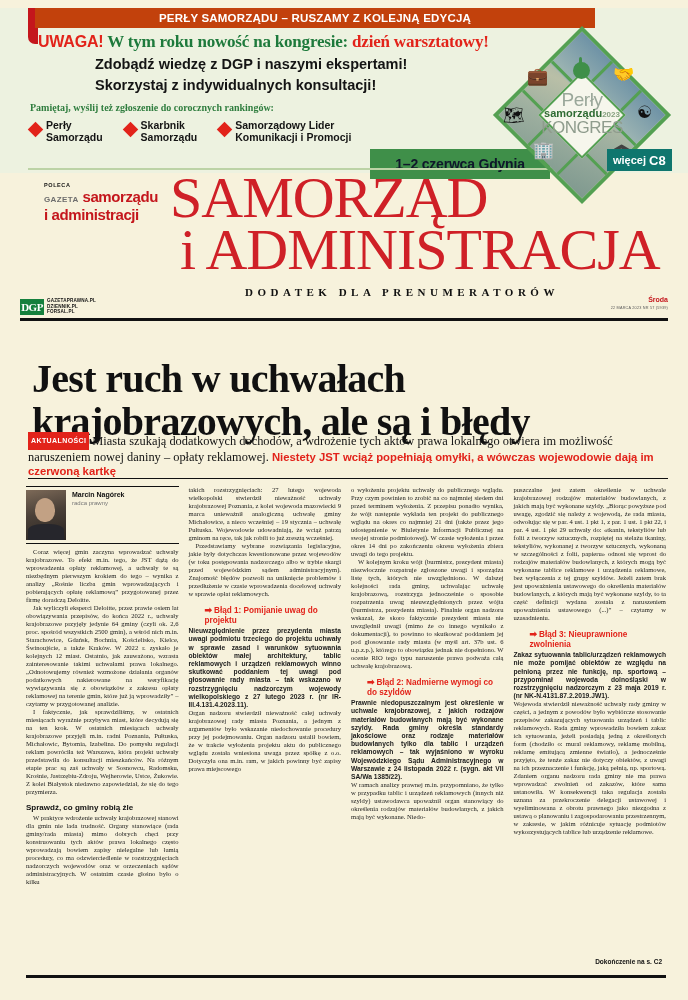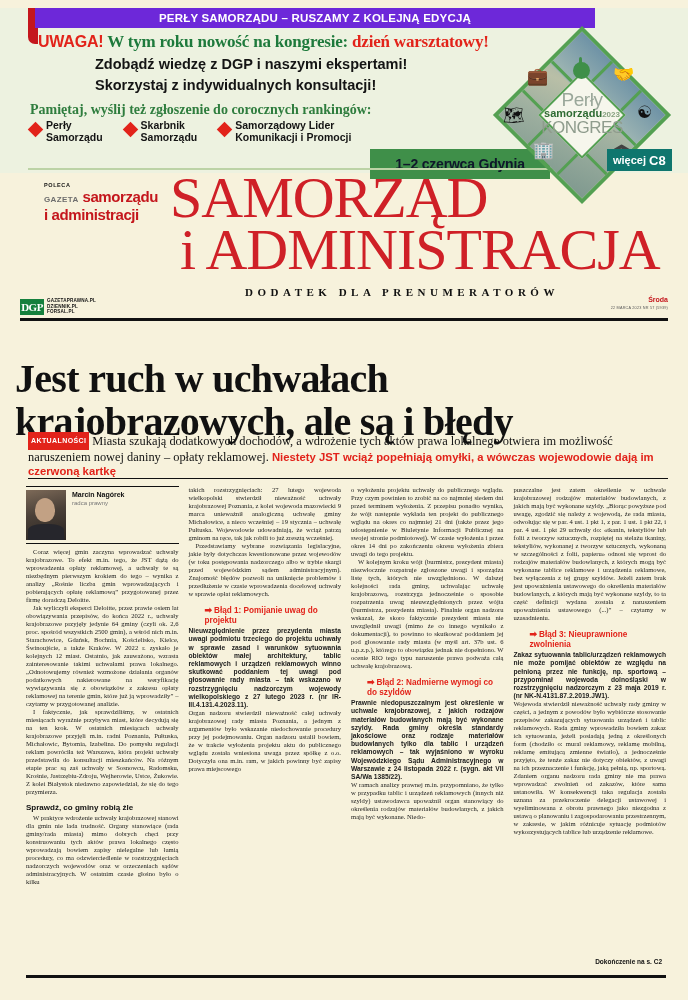--- a/index.html
+++ b/index.html
@@ -14,21 +14,21 @@
 
   
   .ad-banner{
     position:absolute; left:0; top:8px; width:688px; height:165px;
     background:#edf2e0;
     overflow:visible;
   }
   .ad-banner-inner{ position:relative; width:100%; height:100%; }
   .ad-redbar{
     position:absolute; left:35px; top:0px; width:560px; height:20px;
-    background:#6d28d9; color:#fff;
+    background:#c2410c; color:#fff;
     font-family:"Liberation Sans", sans-serif; font-weight:bold;
     font-size:11.5px; letter-spacing:.2px;
     display:flex; align-items:center; justify-content:center;
     border-radius: 0 0 0 0;
   }
   .ad-redbar-notch{
     position:absolute; left:28px; top:0; width:10px; height:36px;
     background:#c4161c; border-radius:0 0 0 7px;
   }
   .ad-line2{
@@ -42,21 +42,21 @@
   .ad-line3, .ad-line4{
     position:absolute; left:95px;
     font-family:"Liberation Sans", sans-serif; font-weight:bold;
     font-size:14.5px; color:#141414; white-space:nowrap;
   }
   .ad-line3{ top:48px; }
   .ad-line4{ top:69px; }
   .ad-remember{
     position:absolute; left:30px; top:94px;
     font-family:"Liberation Serif", serif; font-weight:bold;
-    font-size:14px; color:#2f7d3e; white-space:nowrap;
+    font-size:10px; color:#2f7d3e; white-space:nowrap;
   }
   .ad-rankings{
     position:absolute; left:30px; top:112px; display:flex; gap:22px;
   }
   .rank-item{ display:flex; align-items:flex-start; gap:5px; }
   .diamond{
     width:11px; height:11px; background:#e2231a;
     transform:rotate(45deg); margin-top:4px; flex:0 0 auto;
   }
   .rank-label{
@@ -163,21 +163,21 @@
     font-family:"Liberation Sans",sans-serif; font-size:7px; font-weight:bold; color:#c4161c;
   }
   .issue-date{
     position:absolute; right:20px; top:130px; text-align:right;
     font-family:"Liberation Sans",sans-serif; font-size:3.8px; color:#5a5a5a; letter-spacing:.2px;
   }
   .mh-rule{ position:absolute; left:20px; top:142px; width:648px; height:2.5px; background:#111; }
 
   
   .headline{
-    position:absolute; left:15px; top:330px; width:640px;
+    position:absolute; left:32px; top:330px; width:640px;
     font-family:"Liberation Serif",serif; font-size:40px; line-height:43px;
     color:#111; letter-spacing:-.7px;
   }
   .lead{
     position:absolute; left:28px; top:432px; width:636px;
     font-family:"Liberation Serif",serif; font-size:12.4px; line-height:14.6px; color:#111;
   }
   .tag-aktual{
     display:inline-block; background:#e2231a; color:#fff;
     font-family:"Liberation Sans",sans-serif; font-weight:bold;

